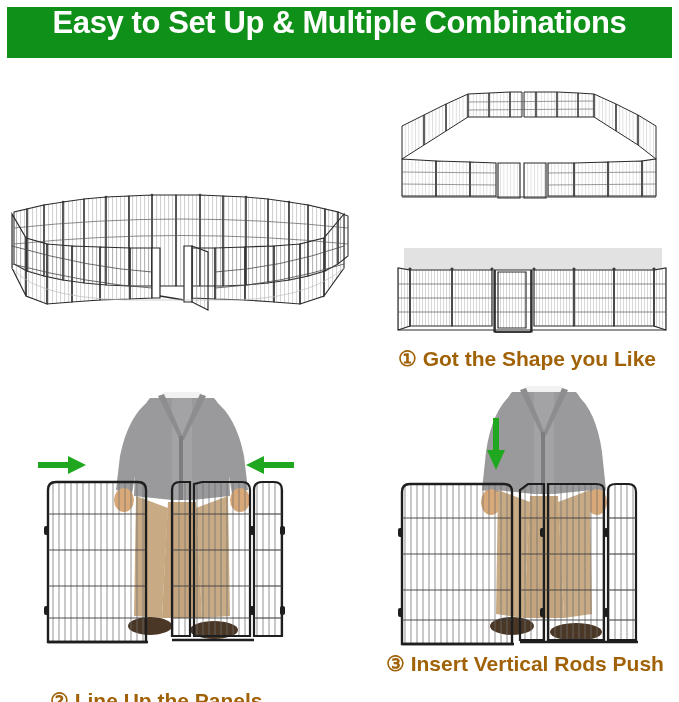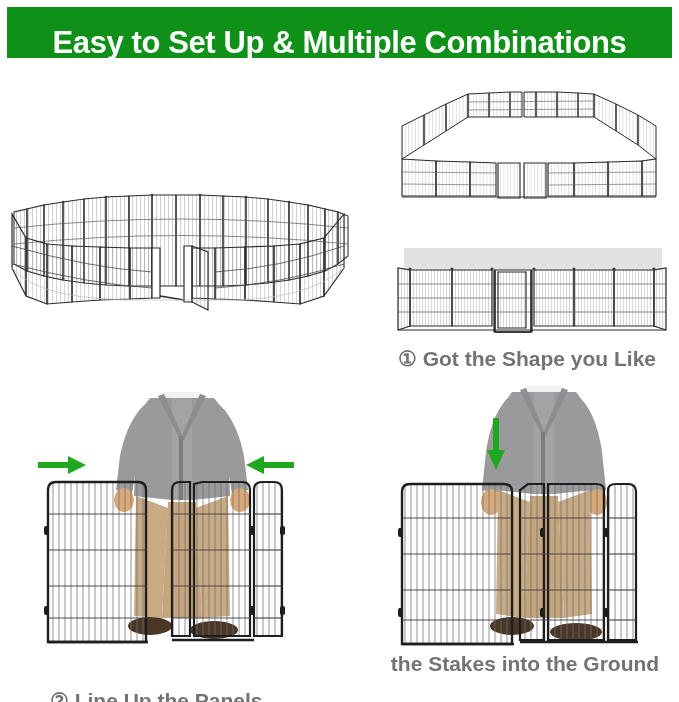--- a/index.html
+++ b/index.html
@@ -1,27 +1,27 @@
 <!DOCTYPE html>
 <html><head>
 <meta charset="utf-8">
 <style>
   html,body{margin:0;padding:0;background:#ffffff;}
   body{width:679px;height:702px;position:relative;overflow:hidden;
        font-family:"Liberation Sans",sans-serif;}
 
   
   #banner{position:absolute;left:7px;top:7px;width:665px;height:51px;
-          background:#0f9018;display:flex;align-items:flex-end;justify-content:center;}
+          background:#0f9018;display:flex;align-items:flex-start;justify-content:center;}
   #banner-title{color:#ffffff;font-size:31px;font-weight:bold;letter-spacing:-0.4px;
                 white-space:nowrap;line-height:1;}
 
   
   .fig{position:absolute;}
-  .cap{position:absolute;color:#737373;font-weight:bold;font-size:21px;
+  .cap{position:absolute;color:#a16207;font-weight:bold;font-size:21px;
        line-height:1.12;white-space:nowrap;}
   .cap.wrap{white-space:normal;}
 
   
   .photo{position:absolute;background:#ffffff;overflow:hidden;}
 
   svg{display:block;overflow:visible;}
 </style>
 </head>
 <body>
@@ -379,14 +379,14 @@
       <path d="M95 72 L104 92 L113 72 Z" fill="#1fa81f"></path>
     </g>
   </svg>
 </div>
 
 <div class="cap" style="left:50px;top:689px;">
   <span>② Line Up the Panels</span>
 </div>
 
 <div class="cap wrap" style="left:374px;top:652px;width:302px;text-align:center;">
-  <div>the Stakes into the Ground</div>
+  <div>③ Insert Vertical Rods  Push</div>
 </div>
 
 </body></html>

